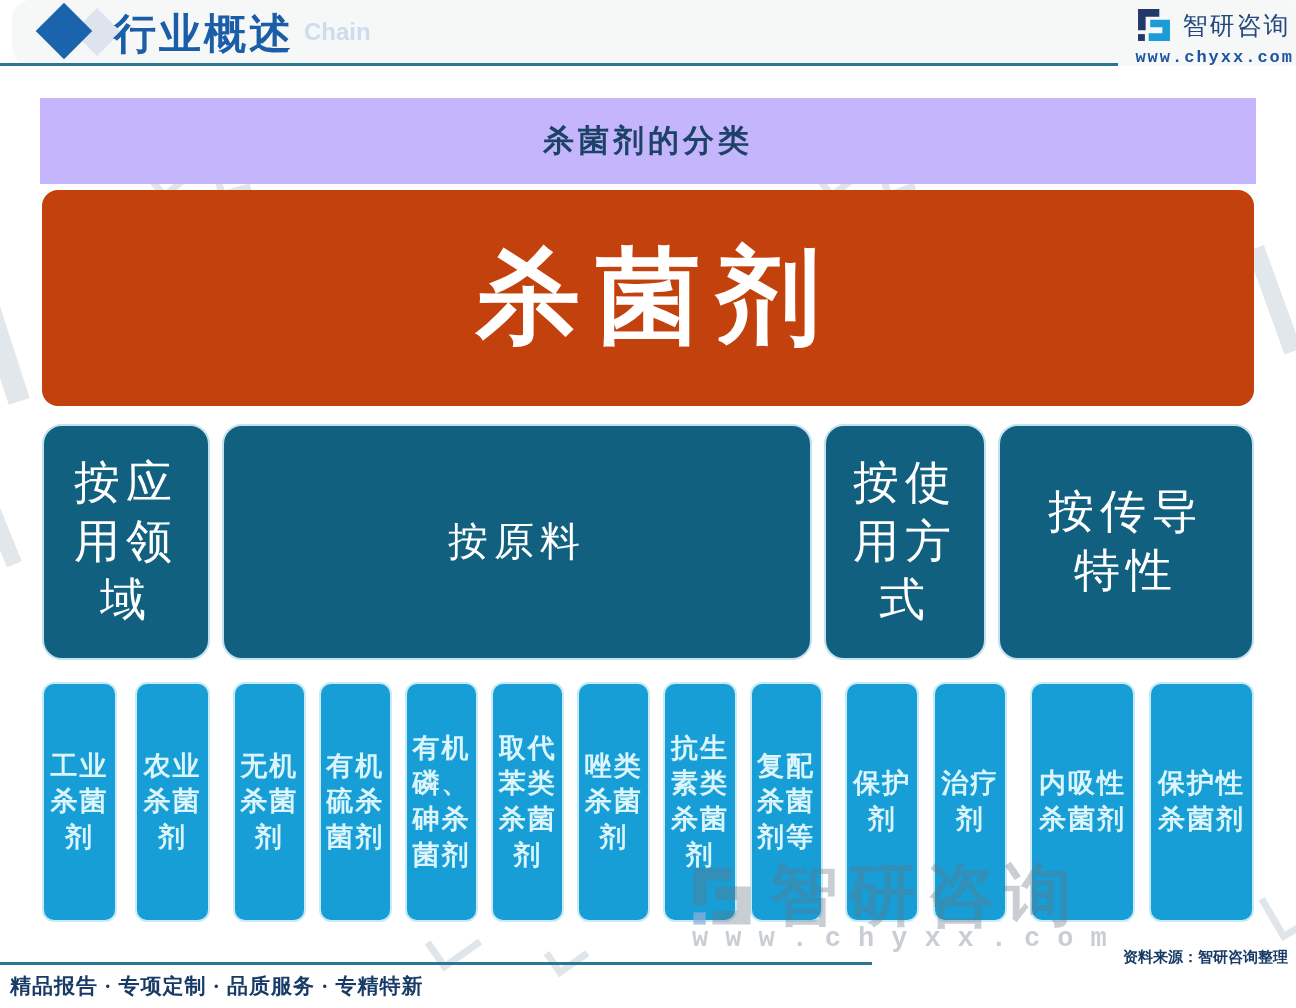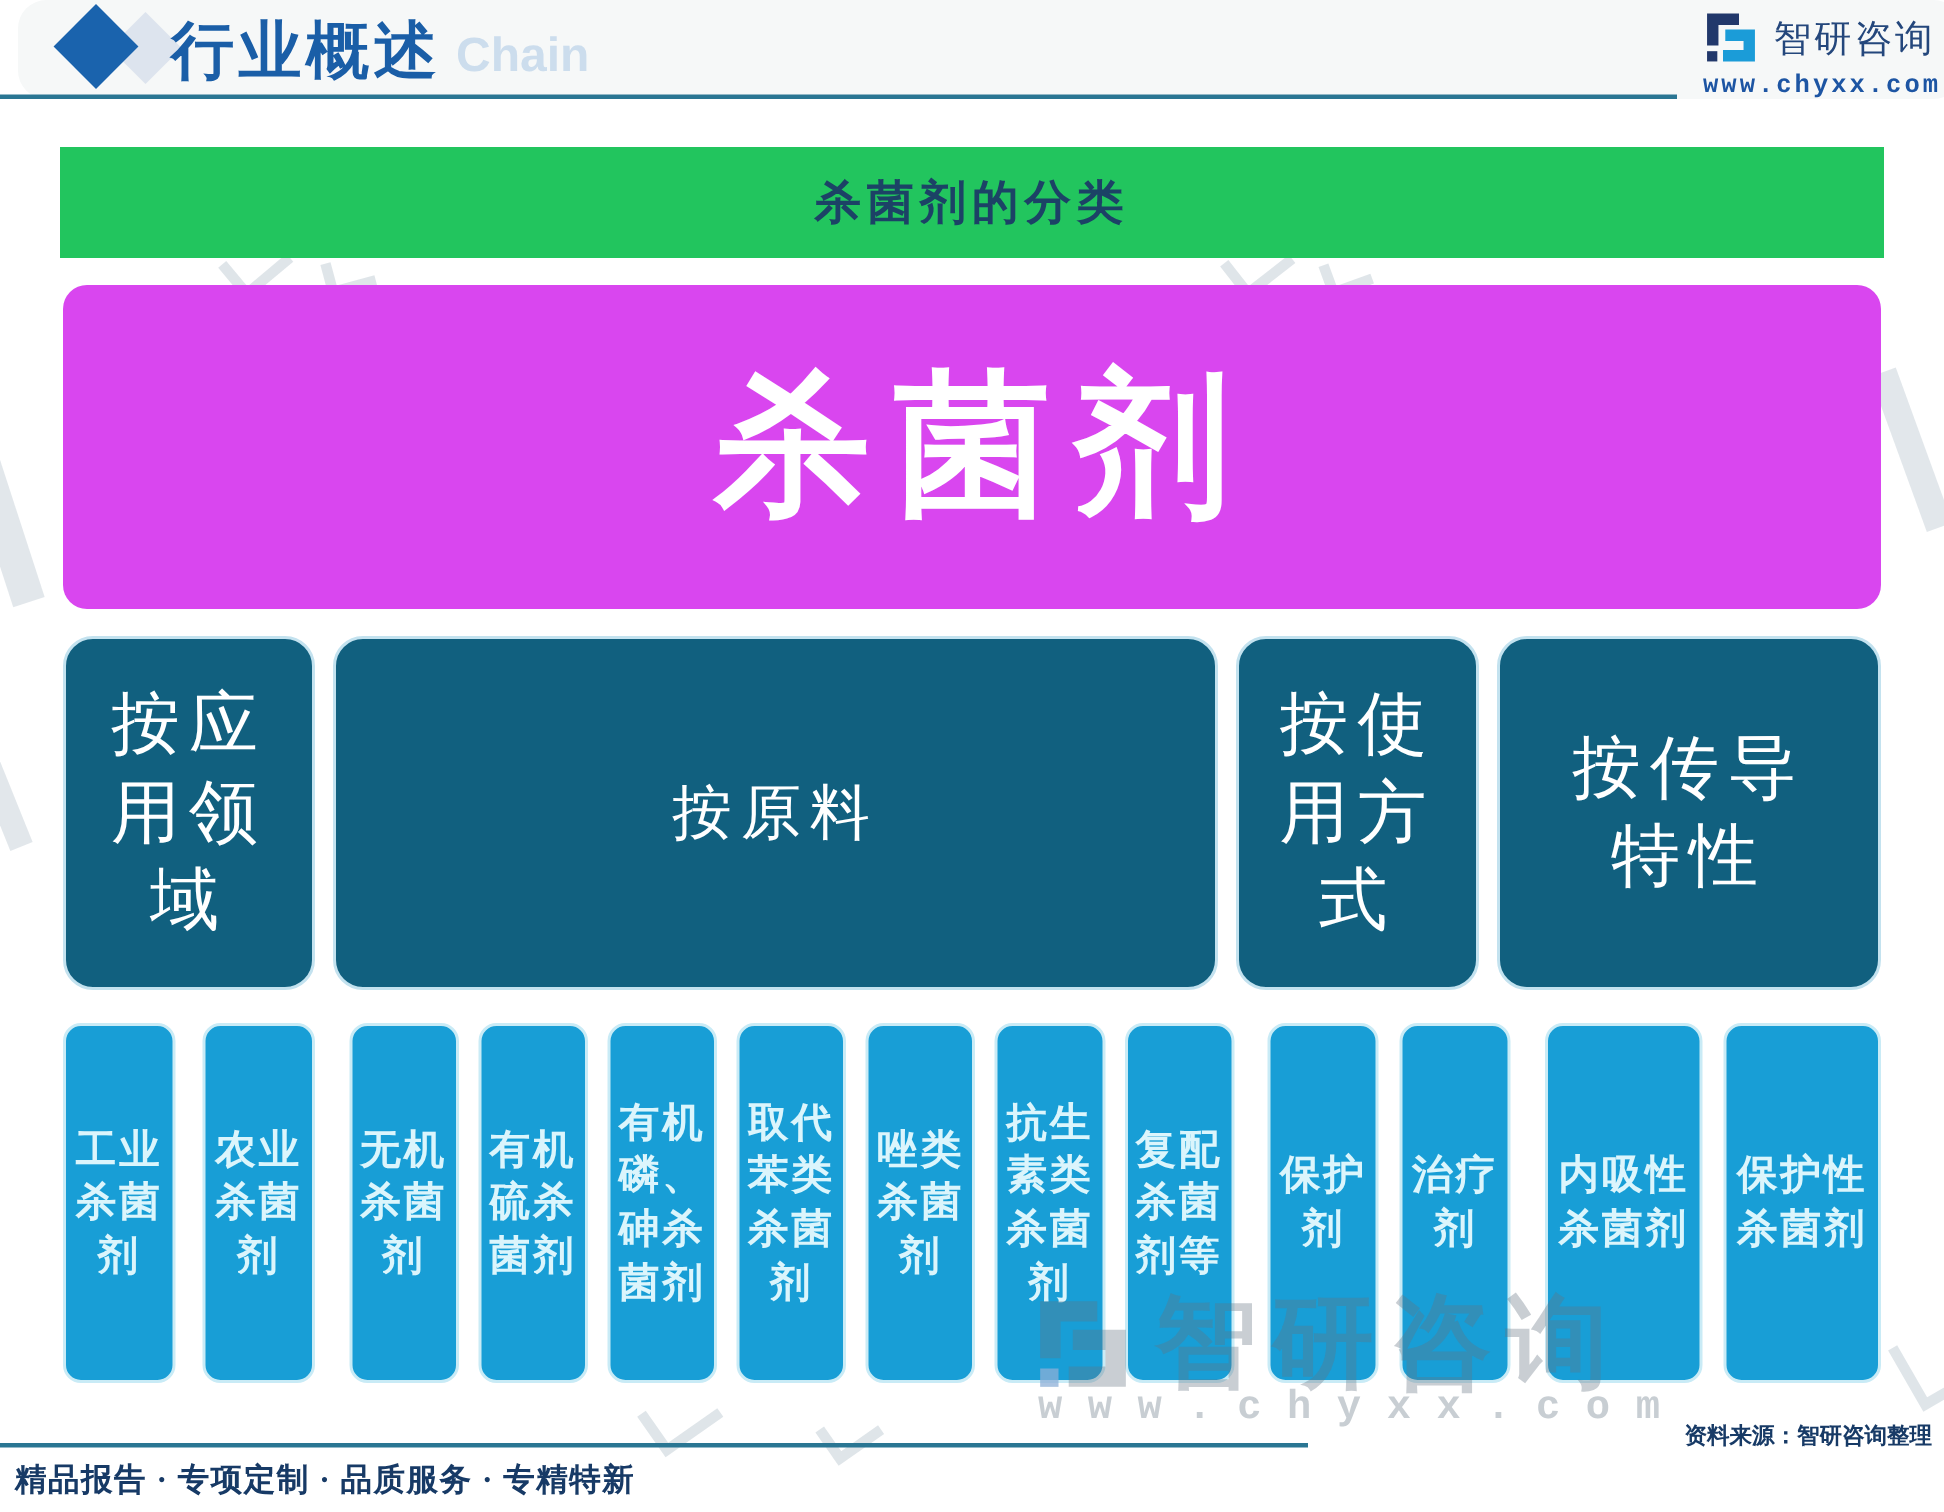--- a/index.html
+++ b/index.html
@@ -6,37 +6,37 @@
   body{width:1296px;height:1008px;background:#ffffff;font-family:"Liberation Sans",sans-serif;}
   .page{position:relative;width:1296px;height:1008px;overflow:hidden;background:#ffffff;}
 
   
   .header{position:absolute;left:12px;top:0;width:100%;height:66px;background:#f6f8f8;border-radius:19px;}
   .diamond-wrap{position:absolute;left:30px;top:4px;width:86px;height:58px;}
   .d-light{position:absolute;left:38px;top:11px;width:34px;height:34px;background:#dde4ee;transform:rotate(45deg);}
   .d-dark{position:absolute;left:2px;top:7px;width:40px;height:40px;background:#1a63ad;transform:rotate(45deg);}
   .page-title{position:absolute;left:102px;top:6px;margin:0;font-family:"Liberation Serif",serif;
     font-size:42px;font-weight:bold;color:#1a5ea7;letter-spacing:3px;z-index:2;}
-  .chain-wm{position:absolute;left:292px;top:18px;font-size:32px;font-weight:bold;color:#ccdded;z-index:1;}
+  .chain-wm{position:absolute;left:292px;top:18px;font-size:24px;font-weight:bold;color:#ccdded;z-index:1;}
   .header-rule{position:absolute;left:0;top:63px;width:1118px;height:3px;background:#2a7693;}
 
   .brand{position:absolute;right:14px;top:6px;text-align:left;z-index:3;}
   .brand-row{display:flex;align-items:center;gap:9px;}
   .brand-logo{width:38px;height:38px;}
   .brand-name{font-size:25px;color:#24477c;letter-spacing:2px;font-weight:500;}
   .brand-url{margin-top:4px;font-family:"Liberation Mono",monospace;font-weight:bold;
     font-size:17px;color:#1d55a3;letter-spacing:2px;}
 
   
-  .title-bar{position:absolute;left:40px;top:98px;width:1216px;height:74px;background:#22c55e;
+  .title-bar{position:absolute;left:40px;top:98px;width:1216px;height:86px;background:#c4b5fd;
     display:flex;align-items:center;justify-content:center;}
   .title-bar span{font-family:"Liberation Serif",serif;font-size:31px;font-weight:bold;
     color:#1c4266;letter-spacing:4px;}
 
-  .root-box{position:absolute;left:42px;top:190px;width:1212px;height:216px;background:#d946ef;
+  .root-box{position:absolute;left:42px;top:190px;width:1212px;height:216px;background:#c2410c;
     border-radius:16px;display:flex;align-items:center;justify-content:center;box-sizing:border-box;}
   .root-box span{font-family:"Liberation Serif",serif;font-size:104px;font-weight:600;color:#ffffff;
     letter-spacing:16px;text-indent:16px;}
 
   .row2{position:absolute;left:42px;top:424px;width:1212px;height:236px;display:flex;justify-content:space-between;}
   .cat{background:#11607f;border:2px solid #c3e2ef;border-radius:20px;box-sizing:border-box;
     display:flex;align-items:center;justify-content:center;text-align:center;
     font-family:"Liberation Serif",serif;color:#ffffff;font-size:46px;line-height:1.28;letter-spacing:6px;}
   .cat-a{width:168px;padding:0 12px;}
   .cat-b{width:590px;font-size:40px;}

